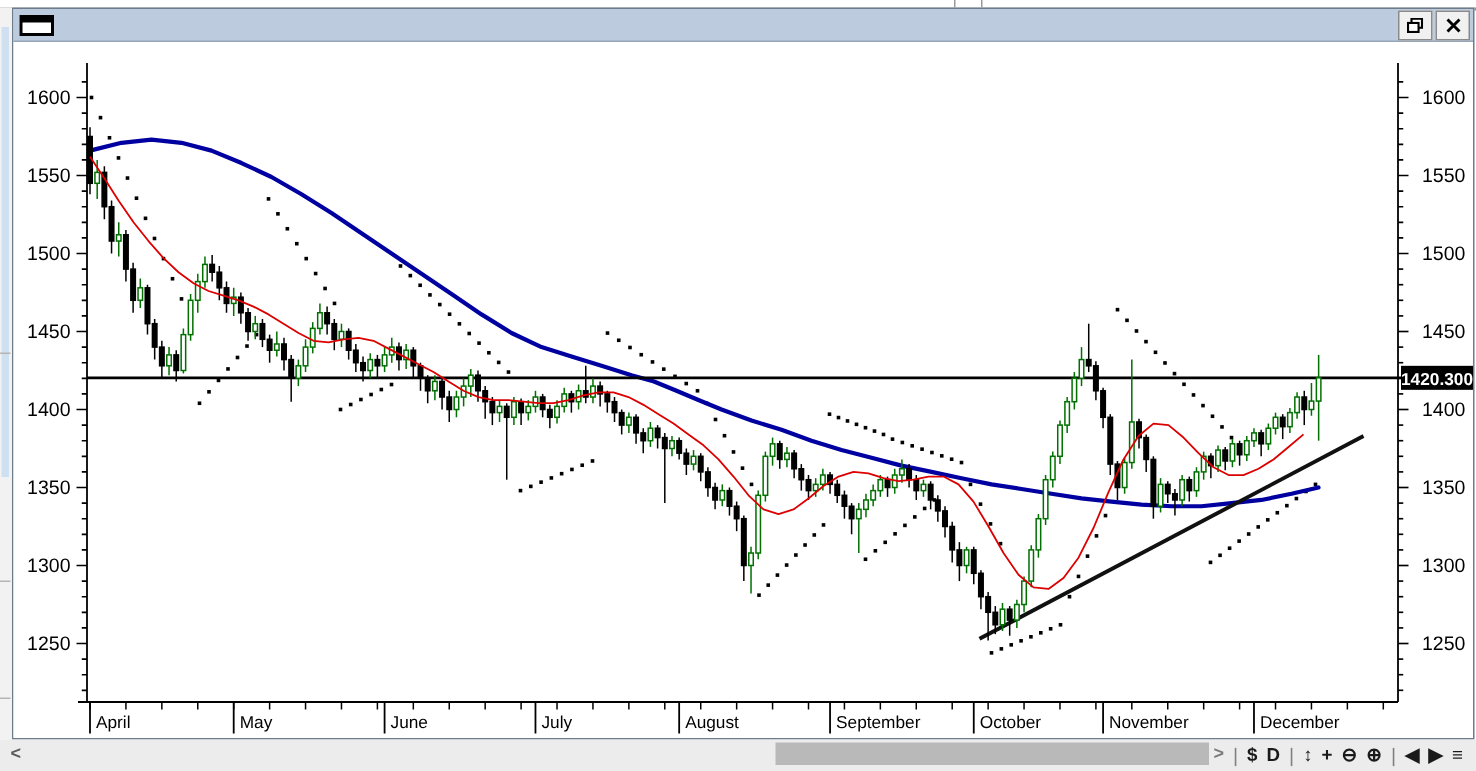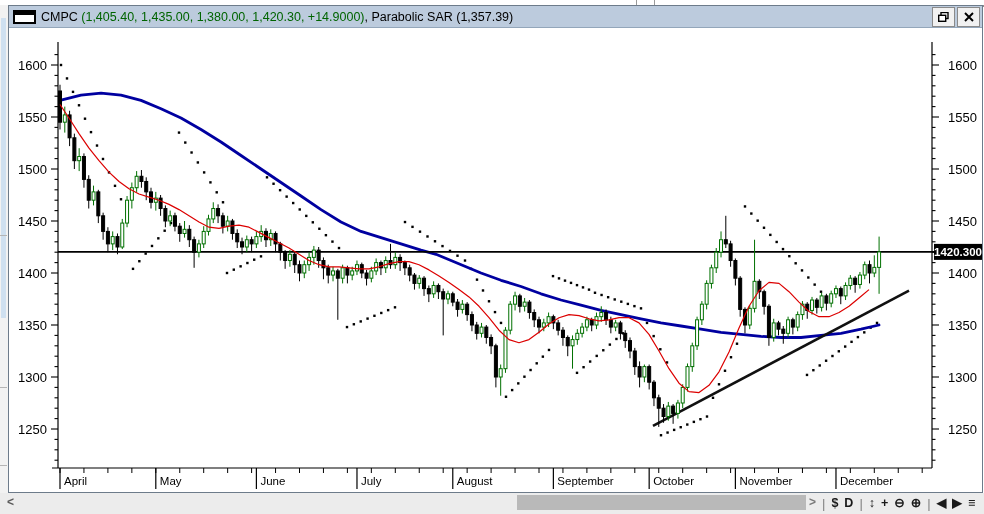--- a/index.html
+++ b/index.html
@@ -43,21 +43,20 @@
 <div class="left-strip">
   <div class="blue"></div>
   <div class="ln" style="top:230px"></div>
   <div class="ln" style="top:382px"></div>
   <div class="ln" style="top:460px"></div>
 </div>
 
 <div class="window">
   <div class="titlebar">
     <div class="win-icon"></div>
-    <div class="title-text"><span>CMPC </span><span class="vals">(1,405.40, 1,435.00, 1,380.00, 1,420.30, +14.9000)</span><span>, Parabolic SAR (1,357.39)</span></div>
     <div class="tb-spacer"></div>
     <div class="tb-btn">
       <svg width="11" height="10" viewBox="0 0 11 10">
         <rect x="3" y="0.5" width="7" height="6" fill="#fff" stroke="#000" stroke-width="1.4"></rect>
         <rect x="0.7" y="3.3" width="7" height="6" fill="#fff" stroke="#000" stroke-width="1.4"></rect>
       </svg>
     </div>
     <div class="tb-btn">
       <svg width="10" height="10" viewBox="0 0 10 10">
         <path d="M1 1 L9 9 M9 1 L1 9" stroke="#000" stroke-width="1.9"></path>

